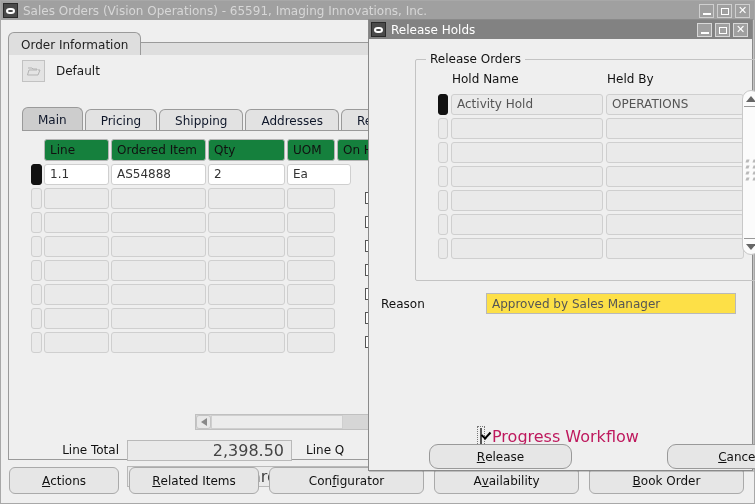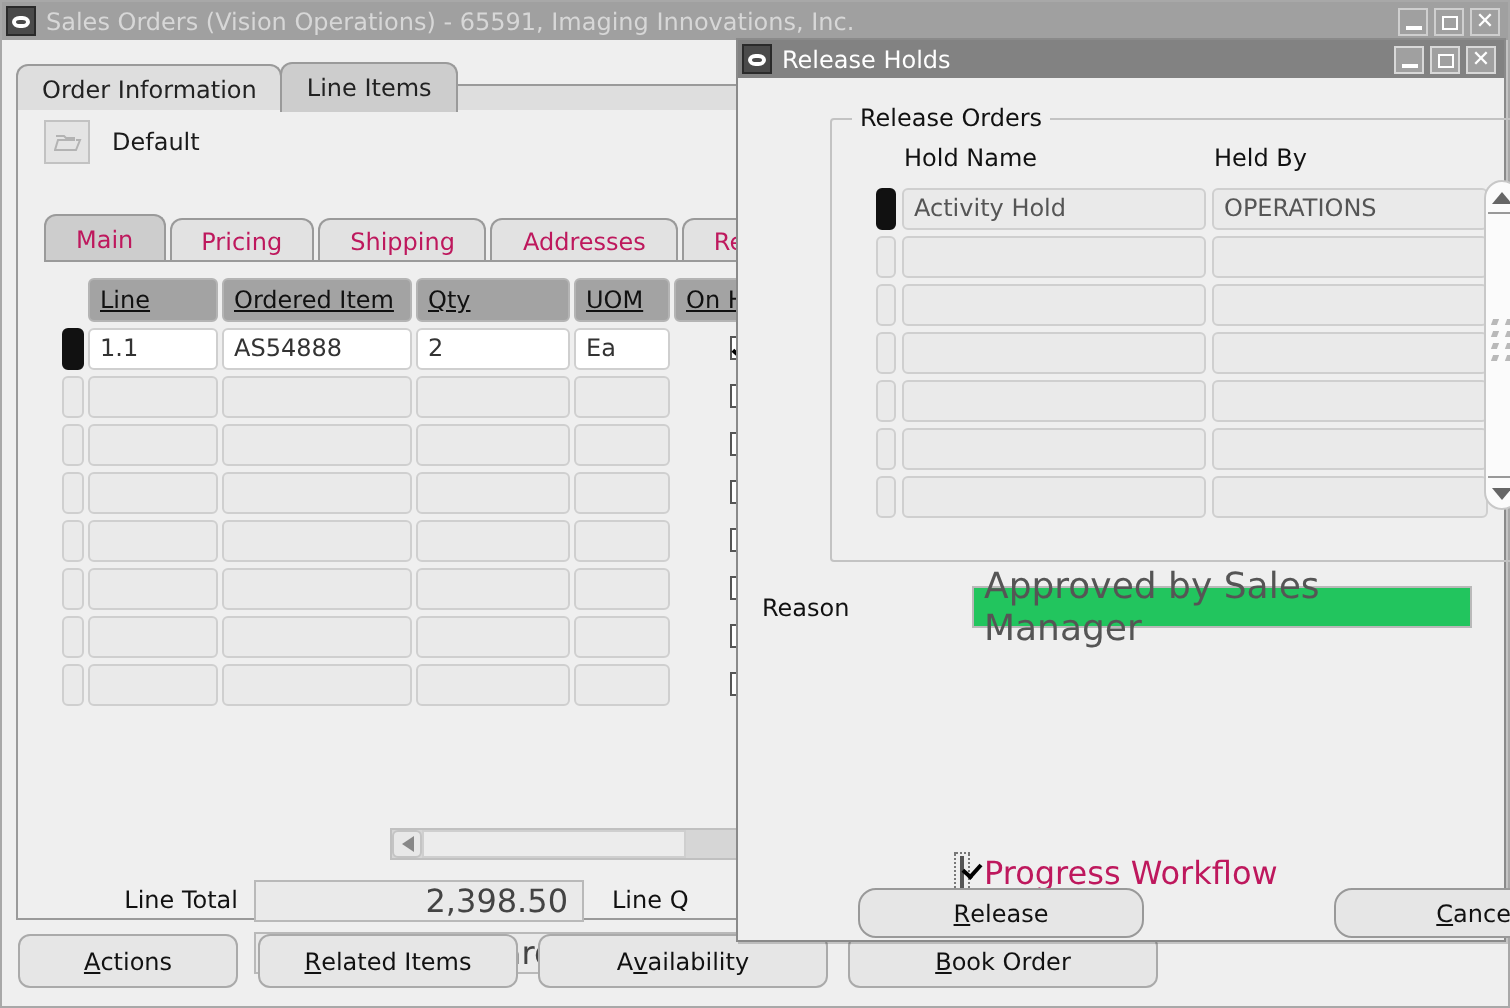--- a/index.html
+++ b/index.html
@@ -106,35 +106,35 @@
   .inner-tabs {
     position: absolute; left: 13px; top: 52px; width: 710px; height: 24px;
     display: flex; align-items: flex-end;
   }
   .itab {
     height: 22px; padding: 0 15px;
     display: flex; align-items: center; justify-content: center;
     background: #e2e2e2;
     border: 1px solid #9a9a9a; border-bottom: none;
     border-radius: 6px 6px 0 0;
-    font-size: 12px; color: #be185d; margin-right: 2px;
+    font-size: 12px; color: #0f172a; margin-right: 2px;
   }
   .itab.active { background: #cdcdcd; height: 24px; }
   .inner-line {
     position: absolute; left: 13px; top: 75px; width: 710px; height: 1px; background: #9a9a9a;
   }
 
   
   .lgrid { position: absolute; left: 22px; top: 84px; }
   .lgrid-hdr { display: flex; margin-left: 13px; }
   .lh {
-    height: 22px; background: #a3a3a3; border: 1px solid #b4b4b4;
+    height: 22px; background: #15803d; border: 1px solid #b4b4b4;
     border-radius: 3px;
     display: flex; align-items: center; padding-left: 5px;
-    font-size: 12px; color: #111; margin-right: 2px; text-decoration: underline;
+    font-size: 12px; color: #111; margin-right: 2px;
   }
   .lgrid-rows { margin-top: 1px; }
   .lrow { display: flex; align-items: center; height: 24px; }
   .rowmark {
     width: 11px; height: 21px; border-radius: 3px;
     border: 1px solid #cfcfcf; background: #eaeaea; margin-right: 2px;
   }
   .rowmark.sel { background: #111; border-color: #111; }
   .lc {
     height: 21px; border: 1px solid #cfcfcf; border-radius: 3px;
@@ -248,22 +248,22 @@
   .vs-grip { position: absolute; left: 50%; top: 48%; transform: translate(-50%,-50%); }
   .vs-grip i {
     display: block; width: 3px; height: 3px; background: #b9b9b9; margin: 3px 0;
     transform: skewX(-20deg);
   }
   .vs-grip { display: flex; gap: 4px; }
 
   .reason-row { position: absolute; left: 12px; top: 254px; display: flex; align-items: center; }
   .rlabel { width: 105px; text-align: left; padding-right: 8px; font-size: 12px; color: #111; }
   .rfield {
-    width: 250px; height: 21px; background: #22c55e; border: 1px solid #b9b9b9;
-    display: flex; align-items: center; padding-left: 5px; font-size: 18px; color: #555;
+    width: 250px; height: 21px; background: #fde047; border: 1px solid #b9b9b9;
+    display: flex; align-items: center; padding-left: 5px; font-size: 12px; color: #555;
   }
   .comments-row { position: absolute; left: 12px; top: 278px; display: flex; align-items: flex-start; }
   .clabel { width: 105px; text-align: right; padding-right: 8px; font-size: 12px; color: #111; padding-top: 2px; }
   .cbox {
     width: 250px; height: 60px; background: #fff; border: 1px solid #b9b9b9;
     position: relative;
   }
 
   .pw-row { position: absolute; left: 108px; top: 387px; display: flex; align-items: center; gap: 7px; }
   .pw-box-wrap { padding: 2px; border: 1px dotted #777; }
@@ -298,21 +298,20 @@
             <span class="max"></span>
           </span>
         <span class="tb-btn in">
             <span class="cls">✕</span>
           </span>
       </span>
     </div>
 
     <div class="outer-tabs">
       <div class="otab">Order Information</div>
-      <div class="otab active">Line Items</div>
       <div class="otab-fill"></div>
     </div>
 
     <div class="outer-panel">
 
       <div class="default-row">
         <span class="folder-btn">
           <svg width="14" height="12" viewBox="0 0 14 12" aria-hidden="true">
             <path d="M1 3 H5 L6 4 H10 V5 H2 L0.5 10 H11 L13 5 H11" fill="none" stroke="#b3b3b3" stroke-width="1"></path>
           </svg>
@@ -336,21 +335,21 @@
           <div class="lh" style="width:77px">Qty</div>
           <div class="lh" style="width:48px">UOM</div>
           <div class="lh" style="width:62px">On Hold</div>
         </div>
         <div class="lgrid-rows" id="line-rows">
             <div class="lrow first">
               <span class="rowmark sel"></span>
               <span class="lc" style="width:65px">1.1</span>
               <span class="lc" style="width:95px">AS54888</span>
               <span class="lc" style="width:77px">2</span>
-              <span class="lc" style="width:48px">Ea</span>
+              <span class="lc" style="width:64px">Ea</span>
               <span class="lc chkcell" style="width:62px;background:none;border:none">
                 <span class="chk on"></span>
               </span>
             </div>
             <div class="lrow">
               <span class="rowmark"></span>
               <span class="lc" style="width:65px"></span>
               <span class="lc" style="width:95px"></span>
               <span class="lc" style="width:77px"></span>
               <span class="lc" style="width:48px"></span>
@@ -438,20 +437,21 @@
           <span class="tlabel">Description</span>
           <span class="tfield txt" style="width:250px">Sentinel Standard Desktop</span>
         </div>
       </div>
 
     </div>
 
     <div class="btnbar" id="bottom-buttons">
         <span class="bbtn" style="width:110px"><u>A</u>ctions</span>
         <span class="bbtn" style="width:130px"><u>R</u>elated Items</span>
+        <span class="bbtn" style="width:155px">Con<u>f</u>igurator</span>
         <span class="bbtn" style="width:145px">A<u>v</u>ailability</span>
         <span class="bbtn" style="width:155px"><u>B</u>ook Order</span>
       </div>
   </div>
 
   <div class="dlg">
 
     <div class="dlg-title">
       <span class="sysicon">
           <i></i>

